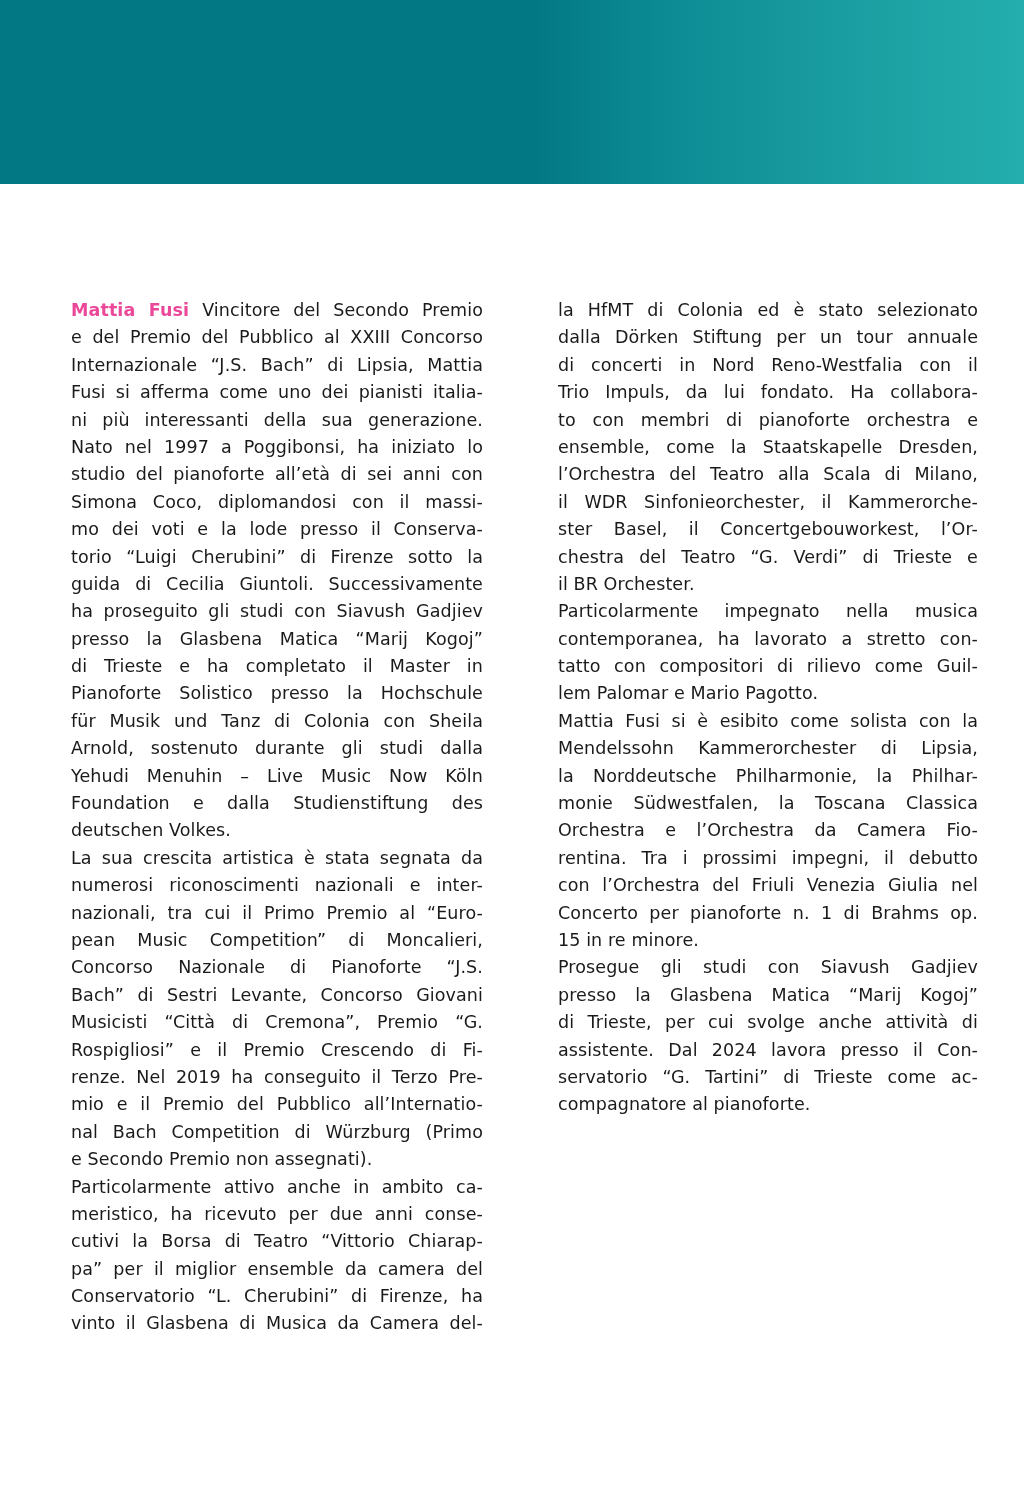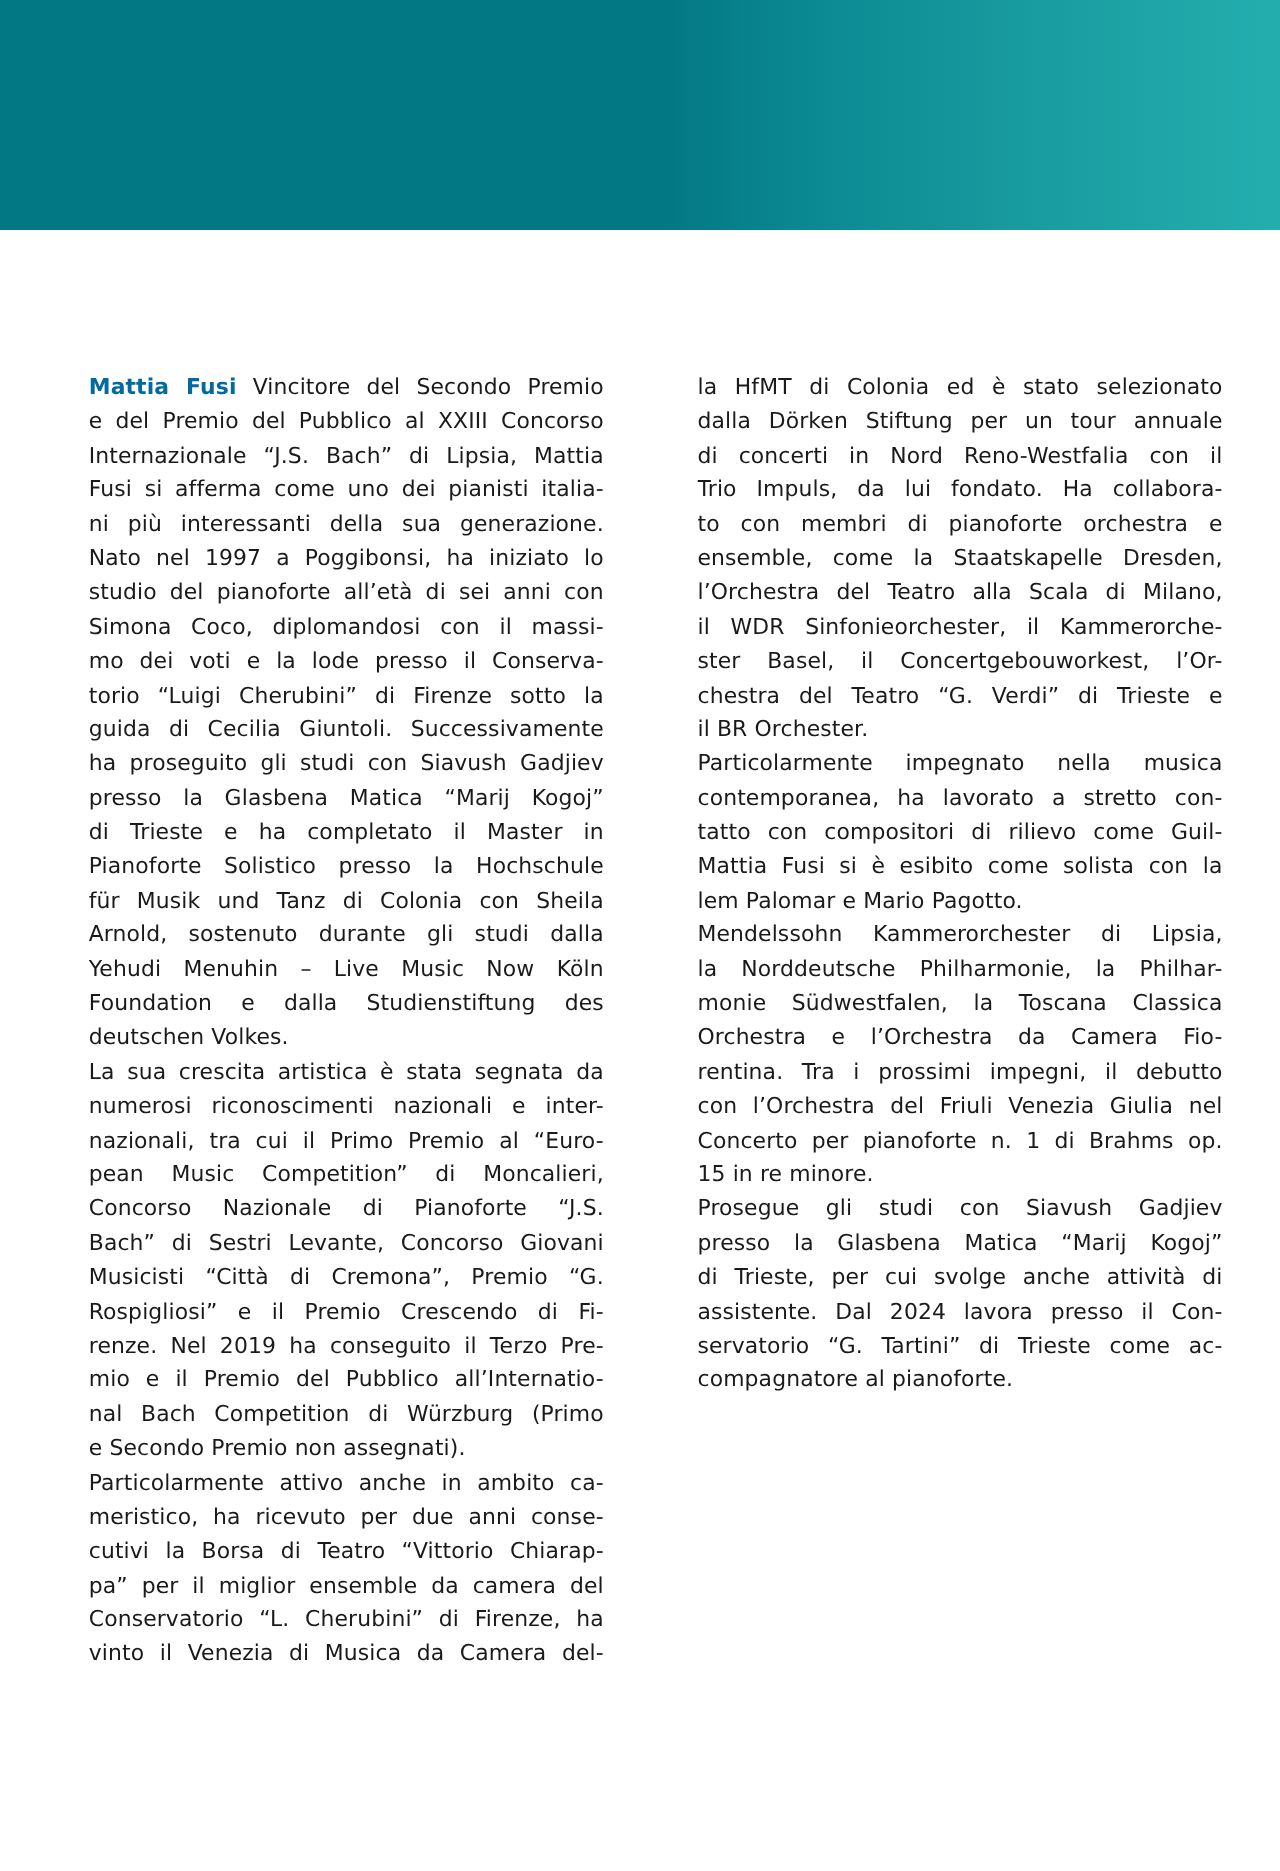--- a/index.html
+++ b/index.html
@@ -47,21 +47,21 @@
     color: #1790a0;
     font-weight: bold;
   }
 </style>
 </head>
 <body>
 
 <div class="header-band"></div>
 
 <div class="column col-left" id="col-left">
-    <div class="line"><span class="name" style="color: #0369a1;">Mattia Fusi</span><span> Vincitore del Secondo Premio</span></div>
+    <div class="line"><span class="name" style="color: #ec4899;">Mattia Fusi</span><span> Vincitore del Secondo Premio</span></div>
     <div class="line">e del Premio del Pubblico al XXIII Concorso</div>
     <div class="line">Internazionale “J.S. Bach” di Lipsia, Mattia</div>
     <div class="line">Fusi si afferma come uno dei pianisti italia-</div>
     <div class="line">ni più interessanti della sua generazione.</div>
     <div class="line">Nato nel 1997 a Poggibonsi, ha iniziato lo</div>
     <div class="line">studio del pianoforte all’età di sei anni con</div>
     <div class="line">Simona Coco, diplomandosi con il massi-</div>
     <div class="line">mo dei voti e la lode presso il Conserva-</div>
     <div class="line">torio “Luigi Cherubini” di Firenze sotto la</div>
     <div class="line">guida di Cecilia Giuntoli. Successivamente</div>
@@ -84,39 +84,39 @@
     <div class="line">Rospigliosi” e il Premio Crescendo di Fi-</div>
     <div class="line">renze. Nel 2019 ha conseguito il Terzo Pre-</div>
     <div class="line">mio e il Premio del Pubblico all’Internatio-</div>
     <div class="line">nal Bach Competition di Würzburg (Primo</div>
     <div class="line last">e Secondo Premio non assegnati).</div>
     <div class="line">Particolarmente attivo anche in ambito ca-</div>
     <div class="line">meristico, ha ricevuto per due anni conse-</div>
     <div class="line">cutivi la Borsa di Teatro “Vittorio Chiarap-</div>
     <div class="line">pa” per il miglior ensemble da camera del</div>
     <div class="line">Conservatorio “L. Cherubini” di Firenze, ha</div>
-    <div class="line">vinto il Venezia di Musica da Camera del-</div>
+    <div class="line">vinto il Glasbena di Musica da Camera del-</div>
   </div>
 <div class="column col-right" id="col-right">
     <div class="line">la HfMT di Colonia ed è stato selezionato</div>
     <div class="line">dalla Dörken Stiftung per un tour annuale</div>
     <div class="line">di concerti in Nord Reno-Westfalia con il</div>
     <div class="line">Trio Impuls, da lui fondato. Ha collabora-</div>
     <div class="line">to con membri di pianoforte orchestra e</div>
     <div class="line">ensemble, come la Staatskapelle Dresden,</div>
     <div class="line">l’Orchestra del Teatro alla Scala di Milano,</div>
     <div class="line">il WDR Sinfonieorchester, il Kammerorche-</div>
     <div class="line">ster Basel, il Concertgebouworkest, l’Or-</div>
     <div class="line">chestra del Teatro “G. Verdi” di Trieste e</div>
     <div class="line last">il BR Orchester.</div>
     <div class="line">Particolarmente impegnato nella musica</div>
     <div class="line">contemporanea, ha lavorato a stretto con-</div>
     <div class="line">tatto con compositori di rilievo come Guil-</div>
+    <div class="line last">lem Palomar e Mario Pagotto.</div>
     <div class="line">Mattia Fusi si è esibito come solista con la</div>
-    <div class="line last">lem Palomar e Mario Pagotto.</div>
     <div class="line">Mendelssohn Kammerorchester di Lipsia,</div>
     <div class="line">la Norddeutsche Philharmonie, la Philhar-</div>
     <div class="line">monie Südwestfalen, la Toscana Classica</div>
     <div class="line">Orchestra e l’Orchestra da Camera Fio-</div>
     <div class="line">rentina. Tra i prossimi impegni, il debutto</div>
     <div class="line">con l’Orchestra del Friuli Venezia Giulia nel</div>
     <div class="line">Concerto per pianoforte n. 1 di Brahms op.</div>
     <div class="line last">15 in re minore.</div>
     <div class="line">Prosegue gli studi con Siavush Gadjiev</div>
     <div class="line">presso la Glasbena Matica “Marij Kogoj”</div>

